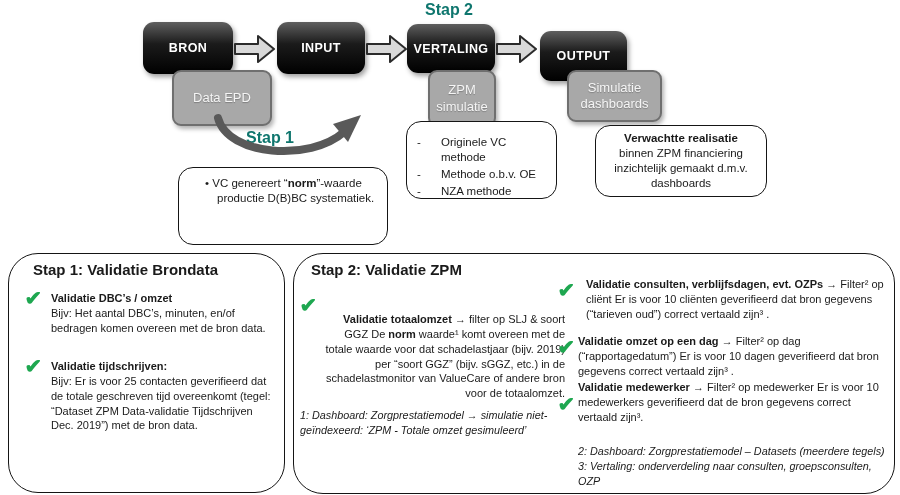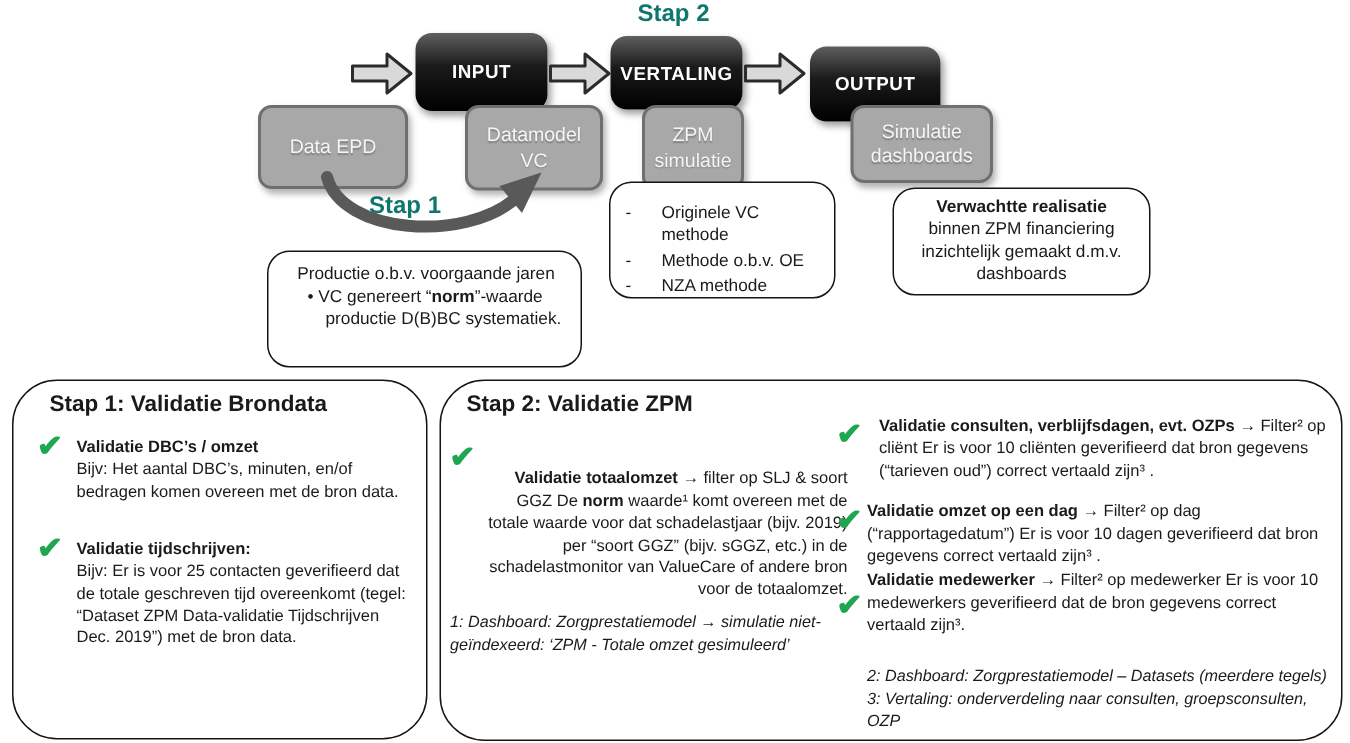--- a/index.html
+++ b/index.html
@@ -30,20 +30,23 @@
   .b{font-weight:bold;}
 </style>
 </head>
 <body>
 
 <div class="canvas">
 
   <div class="step-label" style="left:425px;top:1px;">Stap 2</div>
   <div class="step-label" style="left:246px;top:129px;">Stap 1</div>
 
+  <div class="stage" style="left:143px;top:22px;width:90px;height:52px;">
+    <span>BRON</span>
+  </div>
   <div class="stage" style="left:277px;top:22px;width:88px;height:52px;">
     <span>INPUT</span>
   </div>
   <div class="stage" style="left:407px;top:24px;width:88px;height:49px;">
     <span>VERTALING</span>
   </div>
   <div class="stage" style="left:540px;top:31px;width:87px;height:50px;">
     <span>OUTPUT</span>
   </div>
 
@@ -58,23 +61,20 @@
       </svg>
   </span>
   <span class="flow-arrow" style="left:496px;top:34px;">
     <svg width="42" height="30" viewBox="0 0 42 30">
         <polygon points="1,10 24,10 24,2 40,15 24,28 24,20 1,20" fill="#d9d9d9" stroke="#2b2b2b" stroke-width="2" stroke-linejoin="round"></polygon>
       </svg>
   </span>
 
   <div class="substage" style="left:172px;top:70px;width:96px;height:52px;">
     <span>Data EPD</span>
-  </div>
-  <div class="substage" style="left:310px;top:70px;width:92px;height:57px;padding:0 6px;box-sizing:border-box;">
-    <span>Datamodel VC</span>
   </div>
   <div class="substage" style="left:428px;top:70px;width:68px;height:57px;padding:0 10px;box-sizing:border-box;">
     <span>ZPM simulatie</span>
   </div>
   <div class="substage" style="left:567px;top:70px;width:95px;height:52px;padding:0 21px;box-sizing:border-box;">
     <span>Simulatie dashboards</span>
   </div>
 
   <span class="flow-arrow" style="left:198px;top:112px;">
     <svg width="170" height="58" viewBox="0 0 170 58">
@@ -96,21 +96,20 @@
       <span class="methods-dash">-</span>
       <span>NZA methode</span>
     </div>
   </div>
 
   <div class="note center-note" style="left:595px;top:125px;width:172px;height:72px;padding:4px 10px;box-sizing:border-box;">
     <span><span class="b">Verwachtte realisatie</span><span> binnen ZPM financiering inzichtelijk gemaakt d.m.v. dashboards</span></span>
   </div>
 
   <div class="note" style="left:178px;top:167px;width:210px;height:78px;padding:8px 12px 0 14px;box-sizing:border-box;">
-    <div style="text-align:center;">Productie o.b.v. voorgaande jaren</div>
     <div style="padding-left:24px;text-indent:-12px;">
       <span>•</span><span> </span><span>VC genereert “</span><span class="b">norm</span><span>”-waarde productie D(B)BC systematiek.</span>
     </div>
   </div>
 
   <div class="panel" style="left:8px;top:253px;width:275px;height:238px;"></div>
   <div class="panel-title" style="left:33px;top:261px;">Stap 1: Validatie Brondata</div>
 
   <span class="check" style="left:25px;top:288px;">✔</span>
   <div class="vtext" style="left:51px;top:291px;width:221px;">

